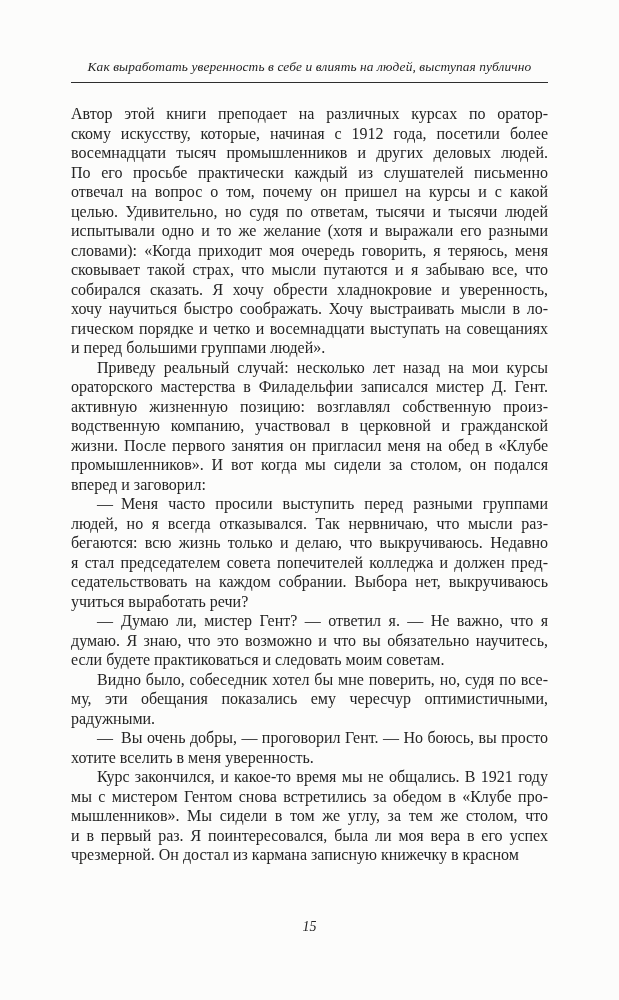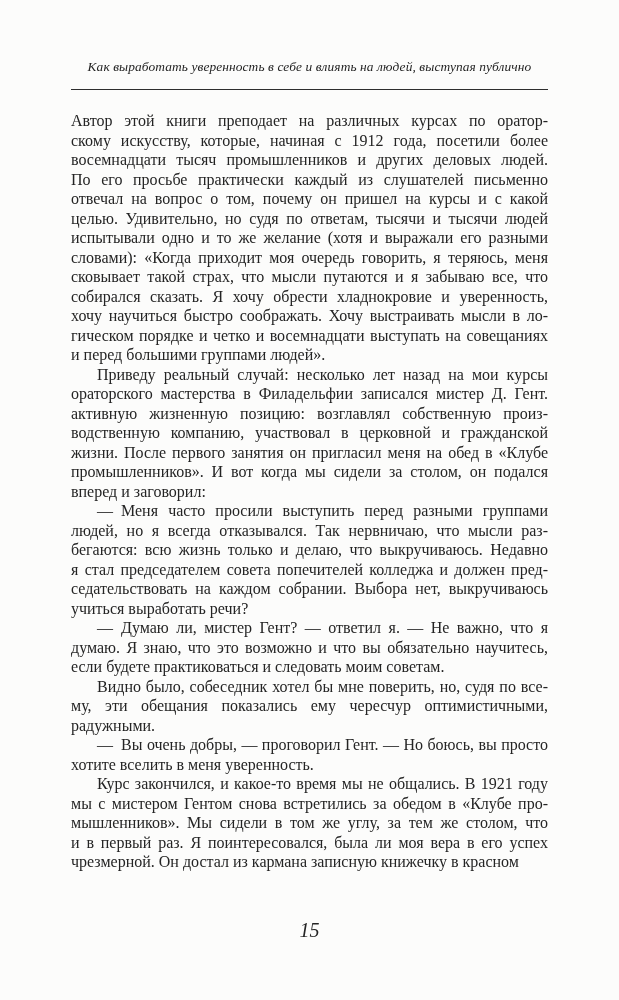--- a/index.html
+++ b/index.html
@@ -16,21 +16,21 @@
     overflow: hidden;
   }
   .content {
     position: absolute;
     left: 71px;
     right: 71px;
     top: 59px;
   }
   .running-head-wrap {
     border-bottom: 1.2px solid var(--rule, #2e2e2e);
-    padding-bottom: 14px;
+    padding-bottom: 7px;
   }
   .running-head {
     font-style: italic;
     font-size: 13.4px;
     line-height: 16px;
     text-align: center;
     letter-spacing: 0.1px;
     color: var(--fg, #242424);
     white-space: nowrap;
   }
@@ -55,21 +55,21 @@
   .paragraph.indent .line:first-child {
     text-indent: 26px;
   }
   .page-number {
     position: absolute;
     top: 919px;
     left: 0;
     right: 0;
     text-align: center;
     font-style: italic;
-    font-size: 20px;
+    font-size: 14px;
     color: var(--fg, #242424);
   }
 </style>
 </head>
 <body>
 
 <div class="page" style="--bg: #fcfcfb; --fg: #242424; --rule: #2e2e2e;">
   <div class="content">
     <div class="running-head-wrap">
       <div class="running-head">Как выработать уверенность в себе и влиять на людей, выступая публично</div>

